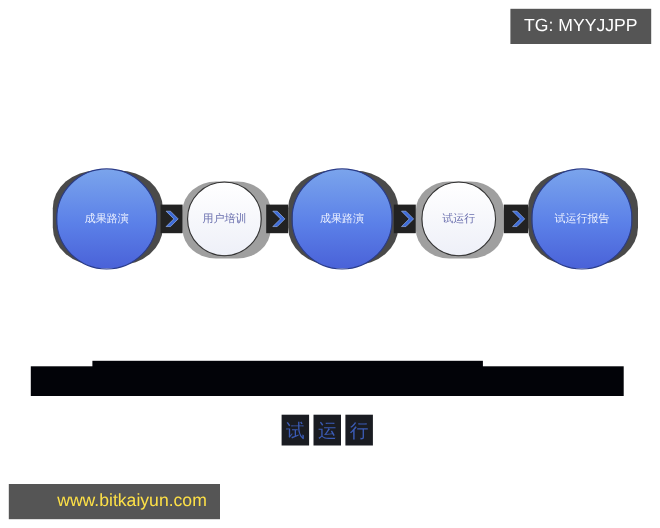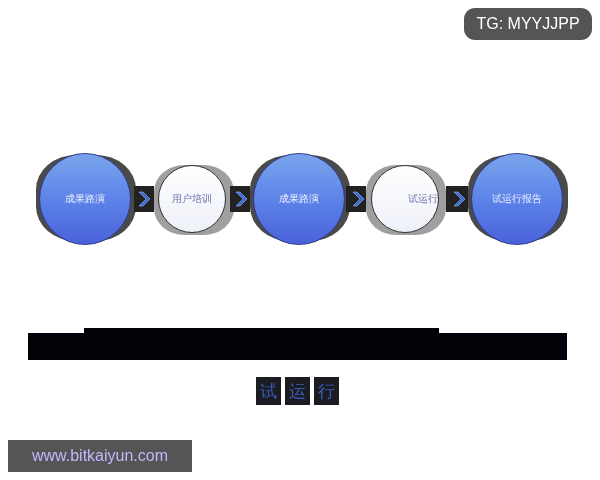--- a/index.html
+++ b/index.html
@@ -5,29 +5,29 @@
     html, body { margin: 0; padding: 0; }
     body {
       width: 600px; height: 480px; position: relative; overflow: hidden;
       background: #ffffff;
       font-family: "DejaVu Sans", sans-serif;
     }
     .tg-badge {
       position: absolute; left: 464px; top: 8px; width: 128px; height: 32px;
       background: #555555; color: #ffffff;
       font-family: "Liberation Sans", sans-serif; font-size: 16px;
-      display: flex; align-items: center; justify-content: center; border-radius: 11px;
+      display: flex; align-items: center; justify-content: center;
     }
     .site-badge {
-      position: absolute; left: 8px; top: 440px; width: 184px; height: 32px;
-      background: #555555; color: #c4b5fd;
+      position: absolute; left: 8px; top: 440px; width: 160px; height: 32px;
+      background: #555555; color: #fde047;
       font-family: "Liberation Sans", sans-serif; font-size: 16px;
-      display: flex; align-items: center; justify-content: center;
+      display: flex; align-items: center; justify-content: center; padding-left: 32px;
     }
-    .flow { position: absolute; left: 0; top: 0; width: 508px; height: 300px; }
+    .flow { position: absolute; left: 12px; top: 0; width: 508px; height: 300px; }
     .node {
       position: absolute; border-radius: 50%;
       display: flex; align-items: center; justify-content: center;
       font-size: 10px; box-sizing: border-box;
     }
     .node.big {
       width: 92px; height: 92px;
       background: linear-gradient(180deg, #7aa4ec 0%, #5b80e8 55%, #4a62d8 100%);
       color: #eef2ff; border: 1px solid #2a3c8a;
     }
@@ -99,21 +99,21 @@
   </div>
 
   <div class="arrow-bg" style="left:346px;top:186px;width:20px;height:26px;"></div>
   <div class="arrow" style="left:350px;top:191px;">
     <svg width="14" height="16" viewBox="0 0 14 16">
         <path d="M2 1 L9 8 L2 15 L6 15 L13 8 L6 1 Z" fill="#3d6bd8" stroke="#9fb8f0" stroke-width="0.6"></path>
       </svg>
   </div>
 
   <div class="node-shadow" style="left:366px;top:165px;width:80px;height:70px;border-radius:38%;opacity:0.45;"></div>
-  <div class="node small" style="left:371px;top:165px;justify-content:flex-end;">
+  <div class="node small" style="left:371px;top:165px;">
     <span>试运行</span>
   </div>
 
   <div class="arrow-bg" style="left:446px;top:186px;width:22px;height:26px;"></div>
   <div class="arrow" style="left:451px;top:191px;">
     <svg width="14" height="16" viewBox="0 0 14 16">
         <path d="M2 1 L9 8 L2 15 L6 15 L13 8 L6 1 Z" fill="#3d6bd8" stroke="#9fb8f0" stroke-width="0.6"></path>
       </svg>
   </div>
 

